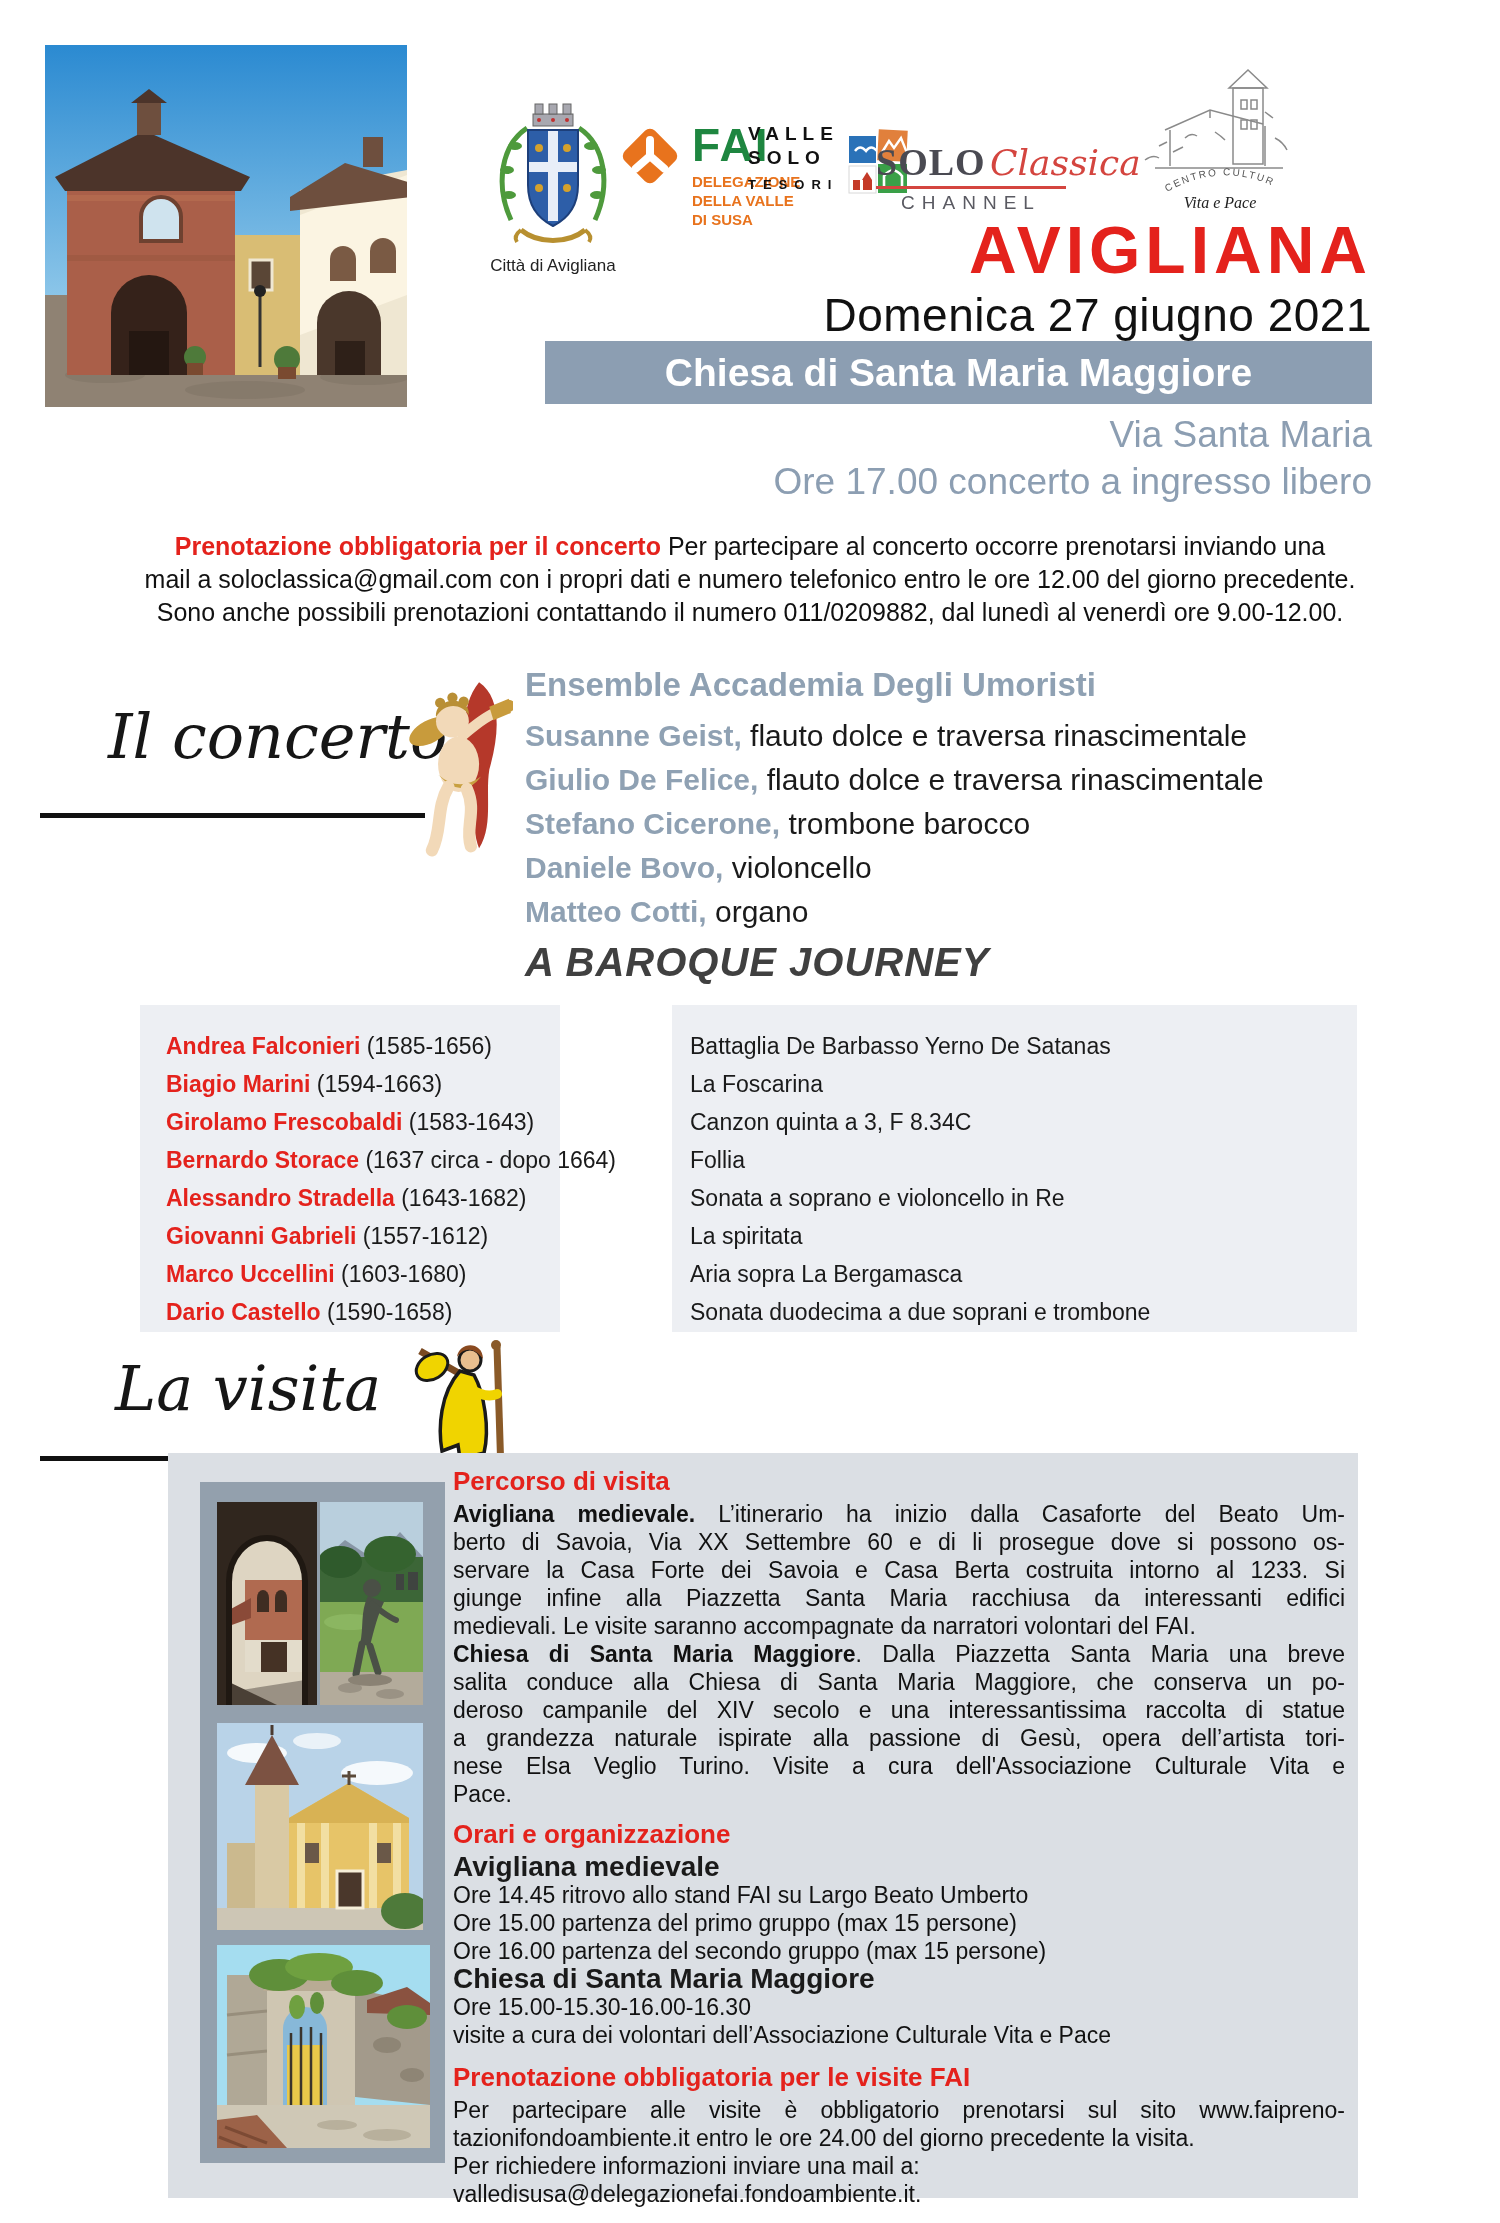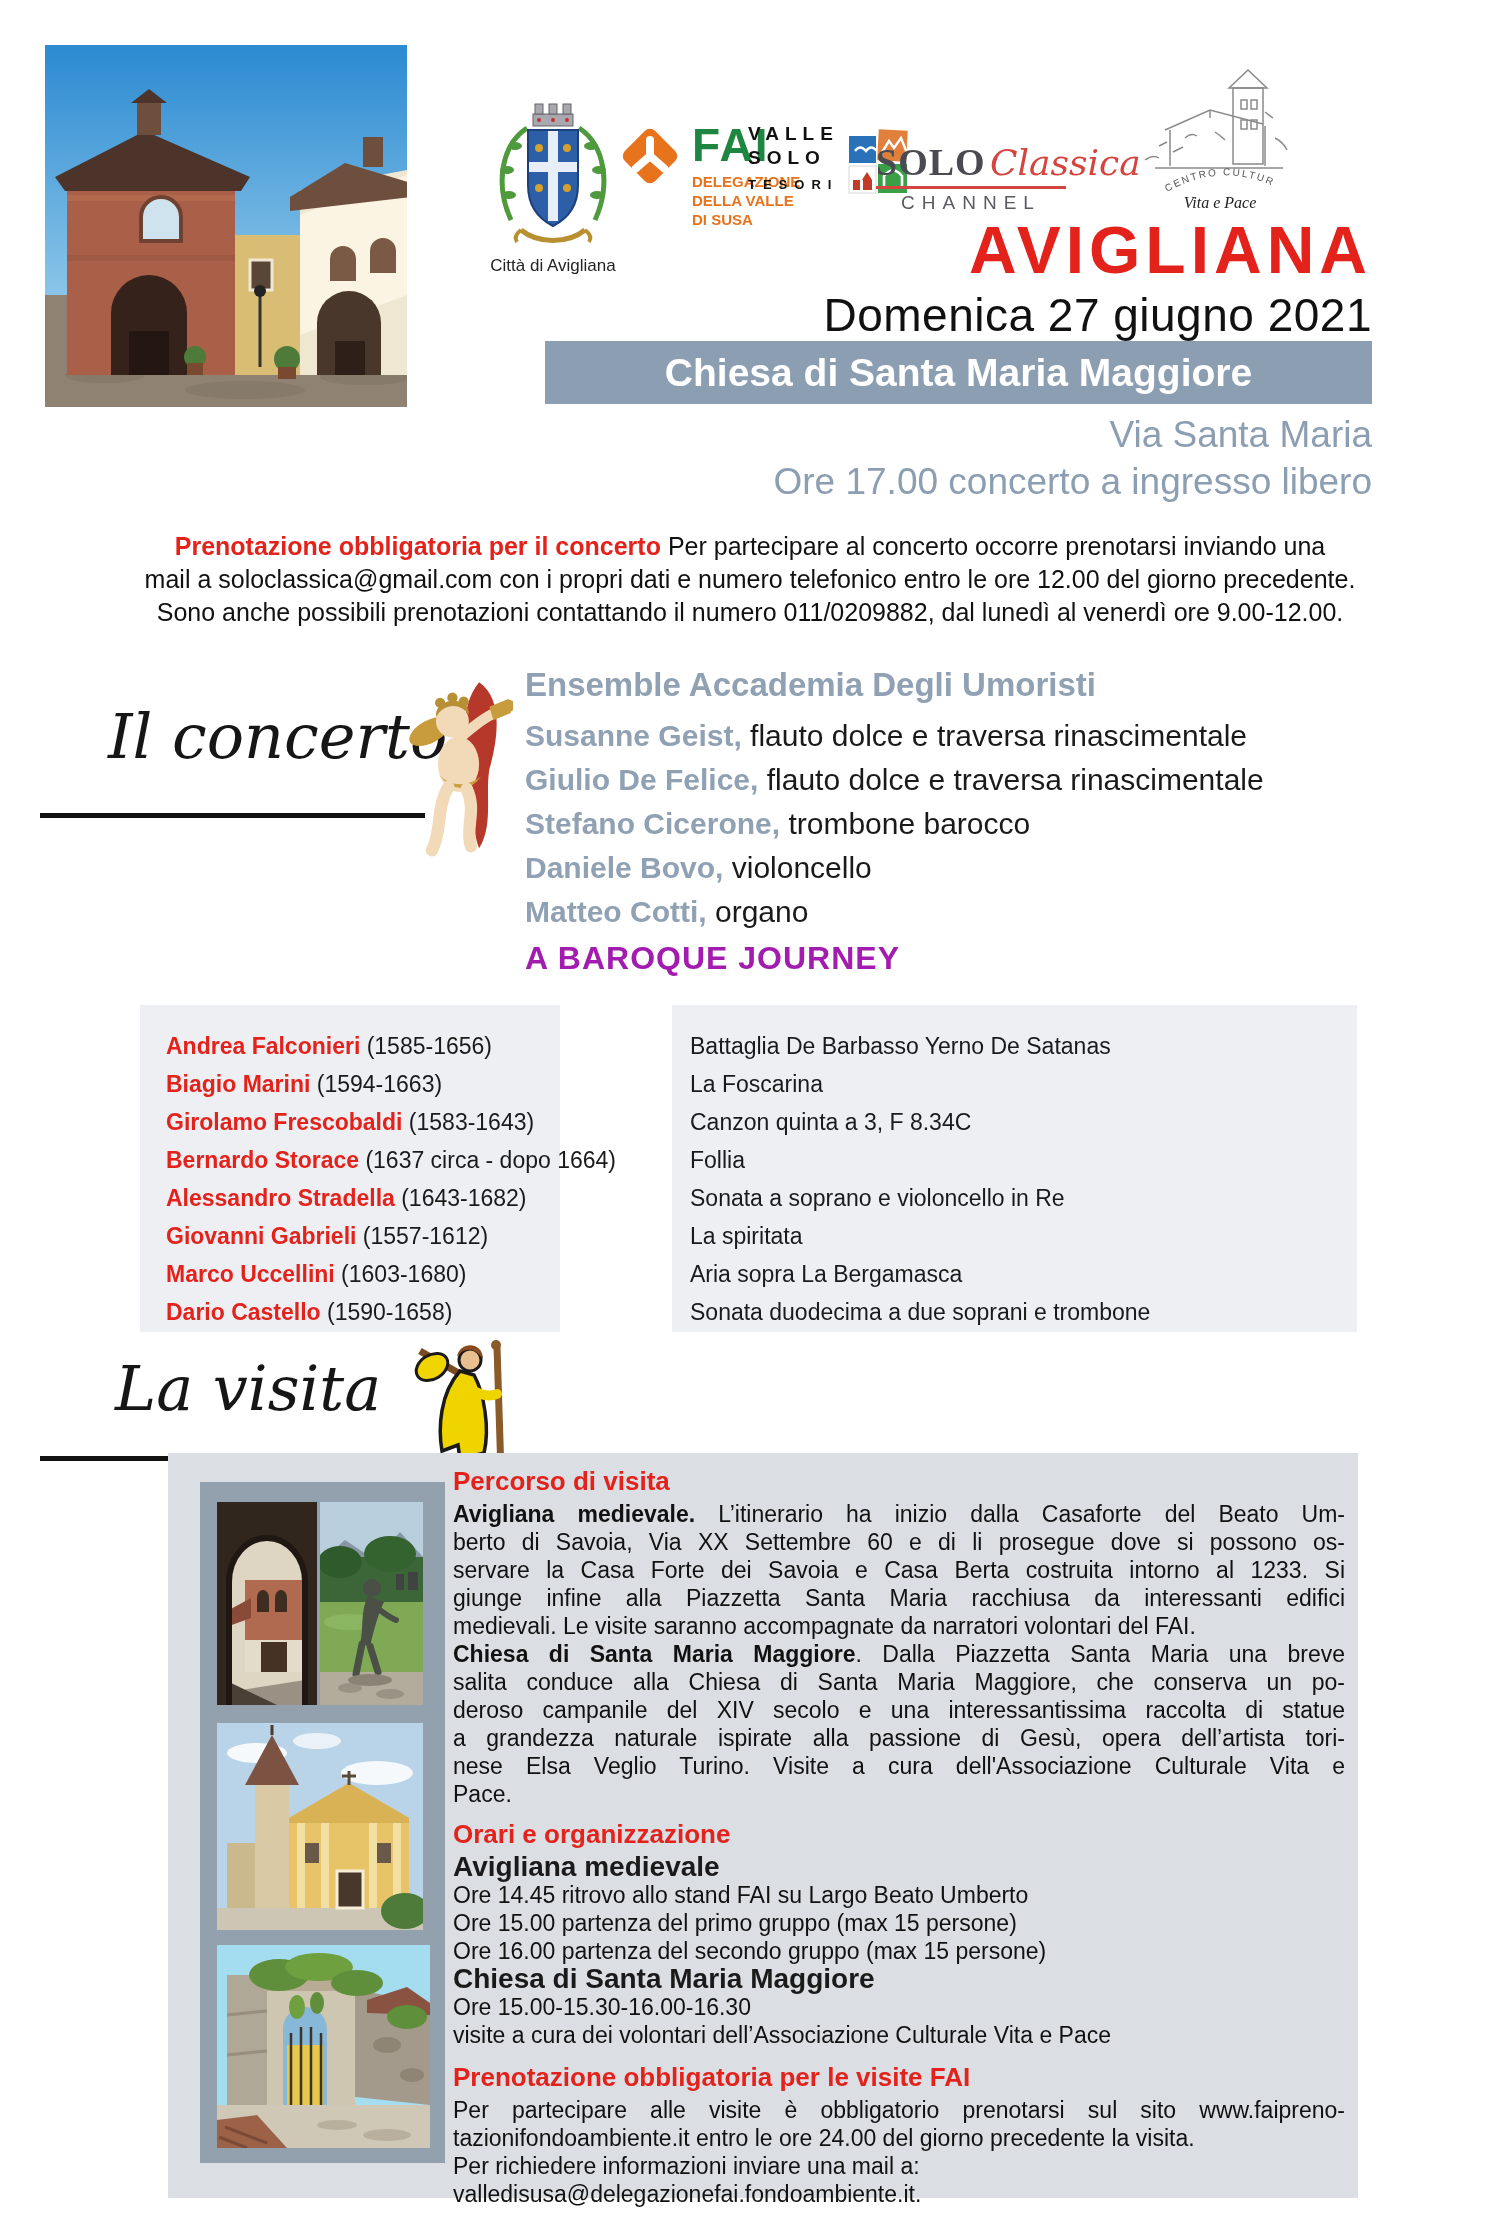--- a/index.html
+++ b/index.html
@@ -24,21 +24,21 @@
   
   .script-head{font-family:"DejaVu Serif","Liberation Serif",serif;font-style:italic;
                font-size:62px;color:#161616;white-space:nowrap;}
   .rule{background:#111;height:5px;}
 
   
   .ensemble{left:525px;top:666px;}
   .ens-head{font-size:33px;font-weight:bold;color:#8fa1b3;margin-bottom:10px;white-space:nowrap;}
   .perf{font-size:30px;line-height:44px;white-space:nowrap;}
   .perf b{color:#8fa1b3;}
-  .baroque{left:525px;top:940px;font-size:32px;font-weight:bold;color:#a21caf;letter-spacing:1px;white-space:nowrap;}
+  .baroque{left:525px;top:940px;font-size:40px;font-weight:bold;color:#404040;letter-spacing:1px;white-space:nowrap;font-style:italic;}
 
   
   .prog{background:#edeff3;top:1005px;height:327px;box-sizing:border-box;padding-top:22px;}
   .prog-left{left:140px;width:420px;padding-left:26px;}
   .prog-right{left:672px;width:685px;padding-left:18px;}
   .prow{font-size:23px;line-height:38px;white-space:nowrap;}
   .prow b{color:#e4221c;}
 
   
   .visit-panel{left:168px;top:1453px;width:1190px;height:745px;background:#dbdfe4;}

